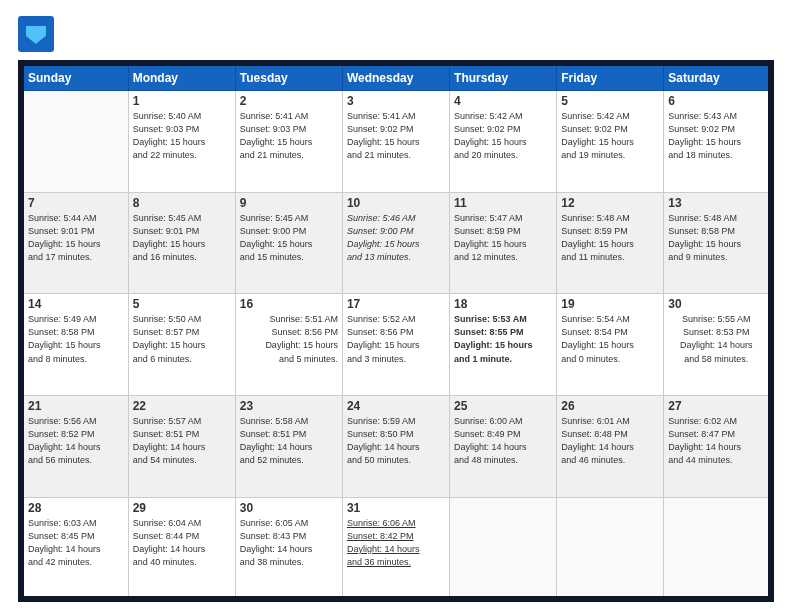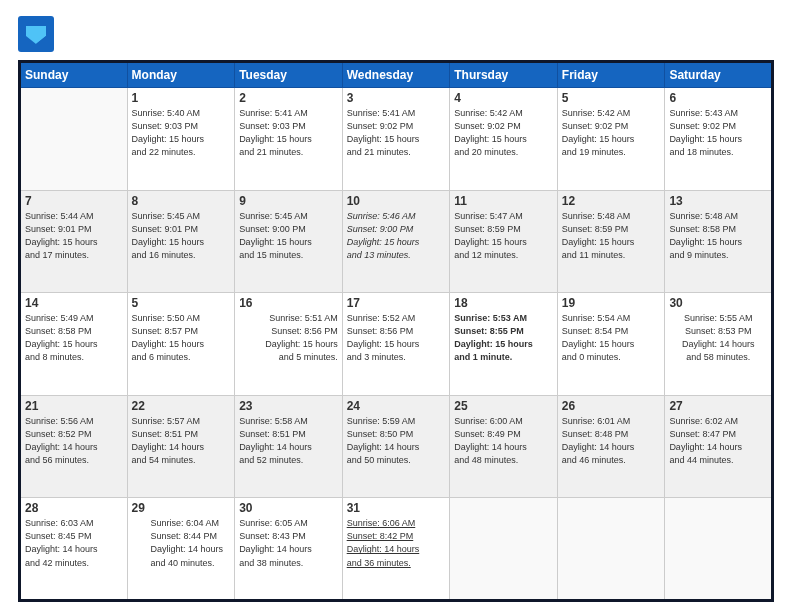--- a/index.html
+++ b/index.html
@@ -43,21 +43,21 @@
       font-weight: bold;
       color: #333;
       line-height: 1.1;
     }
     .location {
       font-size: 14px;
       color: #555;
     }
     .calendar {
       flex: 1;
-      border: 3px solid #0f172a;
+      border: 6px solid #0f172a;
       border-collapse: collapse;
       width: 100%;
       table-layout: fixed;
     }
     .calendar th {
       background: #1565c0;
       color: #fff;
       font-size: 12px;
       font-weight: bold;
       padding: 5px 4px;
@@ -329,21 +329,21 @@
         <tr class="row-white">
           <td>
             <span class="day-number">28</span>
             <div class="day-info" style="white-space: pre-line;">Sunrise: 6:03 AM
 Sunset: 8:45 PM
 Daylight: 14 hours
 and 42 minutes.</div>
           </td>
           <td>
             <span class="day-number">29</span>
-            <div class="day-info" style="white-space: pre-line; margin-left: 19px;">Sunrise: 6:04 AM
+            <div class="day-info" style="white-space: pre-line;">Sunrise: 6:04 AM
 Sunset: 8:44 PM
 Daylight: 14 hours
 and 40 minutes.</div>
           </td>
           <td>
             <span class="day-number">30</span>
             <div class="day-info" style="white-space: pre-line;">Sunrise: 6:05 AM
 Sunset: 8:43 PM
 Daylight: 14 hours
 and 38 minutes.</div>

